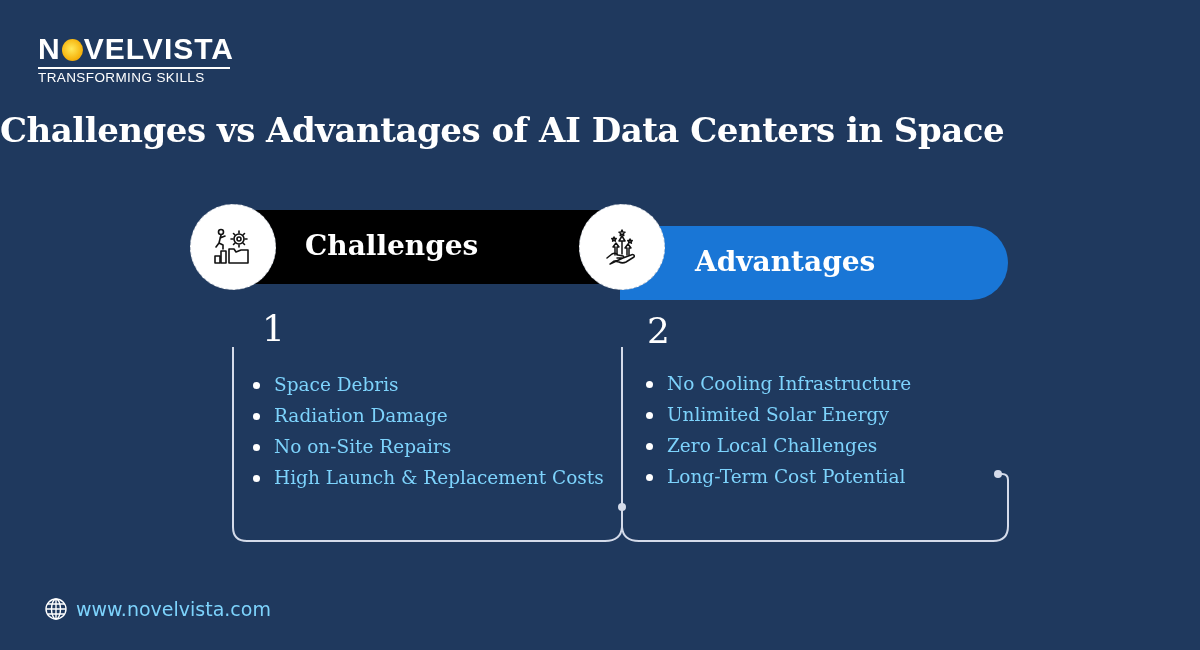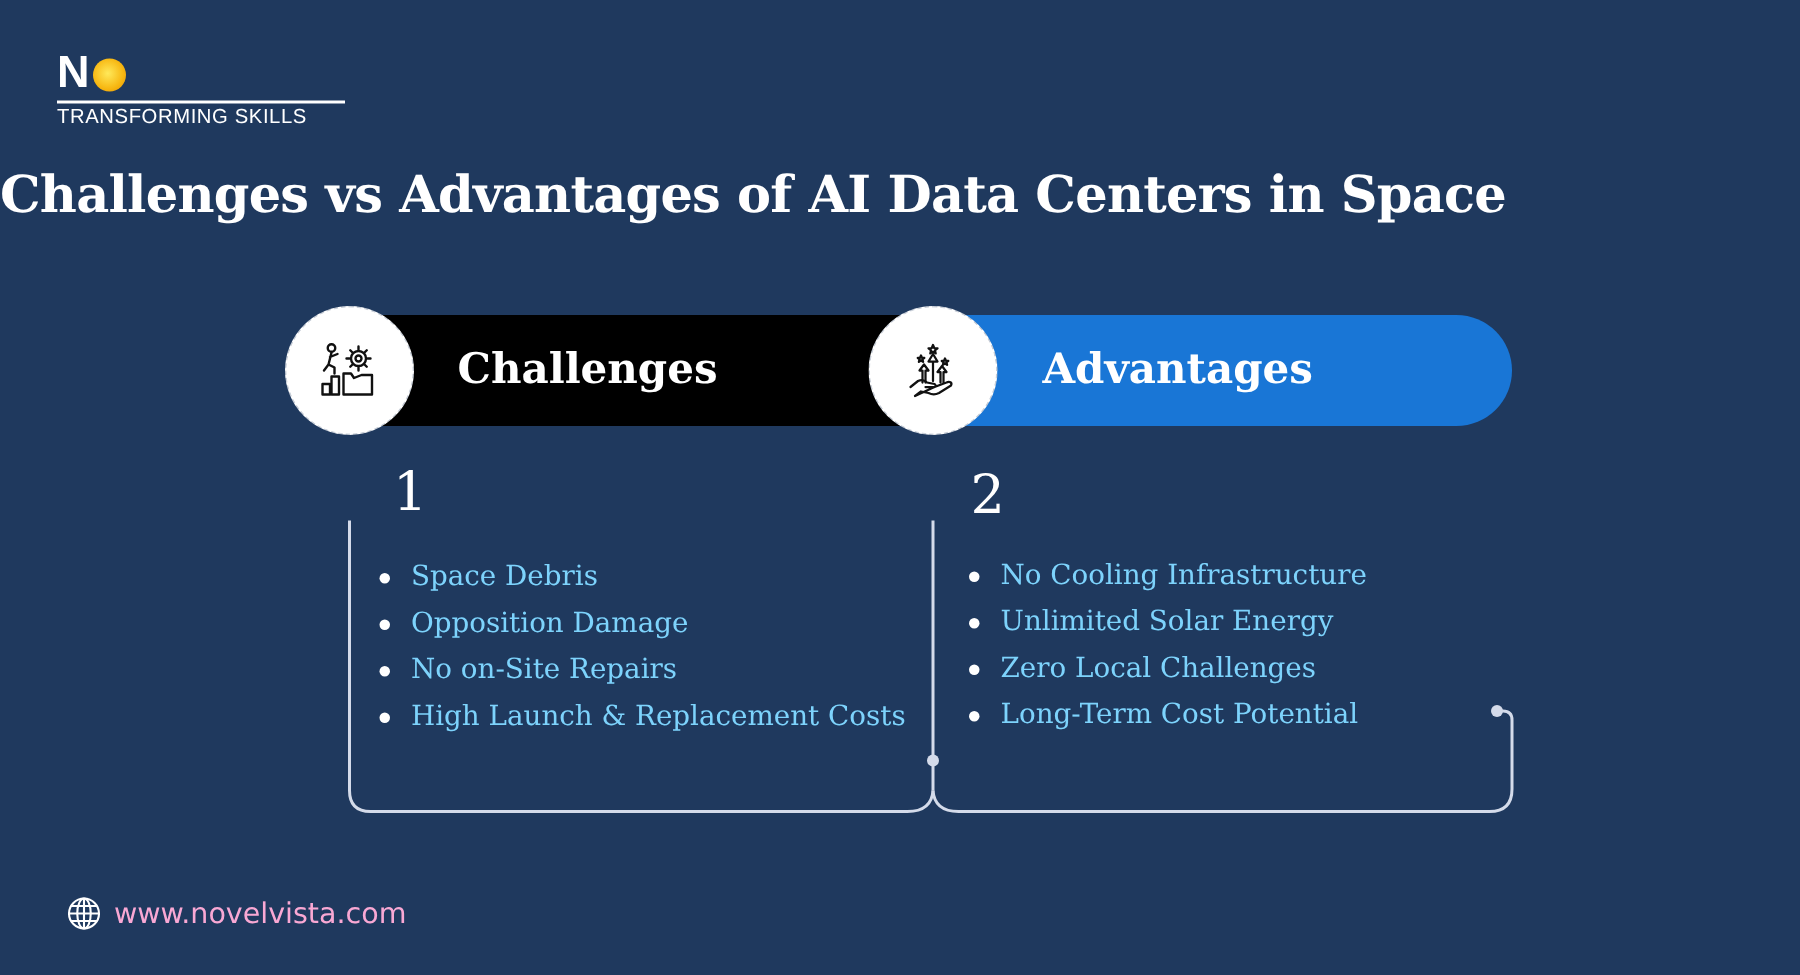--- a/index.html
+++ b/index.html
@@ -45,21 +45,21 @@
     font-weight: bold;
     font-size: 34px;
     letter-spacing: -0.5px;
     color: #ffffff;
   }
   .pill {
     position: absolute; height: 74px; top: 210px;
     border-radius: 0 37px 37px 0;
   }
   .pill-black { left: 232px; width: 400px; background: #000000; border-radius: 0; }
-  .pill-blue { left: 620px; width: 388px; background: #1976d6; }
+  .pill-blue { left: 620px; width: 388px; background: #1976d6; margin-top: 16px; }
   .pill-label {
     position: absolute; top: 0; height: 66px; line-height: 72px;
     font-family: "DejaVu Serif", serif;
     font-weight: bold;
     font-size: 28px;
     color: #ffffff;
   }
   .circle {
     position: absolute; width: 86px; height: 86px; border-radius: 50%;
     background: #ffffff; top: 204px;
@@ -86,31 +86,32 @@
     width: 7px; height: 7px; border-radius: 50%; background: #ffffff;
   }
   svg.lines { position: absolute; left: 0; top: 0; }
   .footer {
     position: absolute; left: 44px; top: 597px;
     display: flex; align-items: center;
   }
   .footer-text {
     font-family: "DejaVu Sans", sans-serif;
     font-size: 19px;
-    color: #f9a8d4;
+    color: #7dd3fc;
     margin-left: 8px;
   }
 </style>
 </head>
 <body>
 
 <div class="logo">
   <div class="logo-main">
     <span>N</span>
     <span class="logo-sun"></span>
+    <span>VELVISTA</span>
   </div>
   <div class="logo-rule"></div>
   <div class="logo-sub">TRANSFORMING SKILLS</div>
 </div>
 
 <h1 class="title">Challenges vs Advantages of AI Data Centers in Space</h1>
 
 <div class="pill pill-black">
   <div class="pill-label" style="left:73px;">Challenges</div>
 </div>
@@ -153,21 +154,21 @@
     <path d="M622 347 V527"></path>
 
     <path d="M622 527 Q623 541 639 541 H993 Q1008 541 1008 526 V480 Q1008 474 1002 474 H998"></path>
   </g>
   <circle cx="622" cy="507" r="4" fill="#d4dbea"></circle>
   <circle cx="998" cy="474" r="4" fill="#d4dbea"></circle>
 </svg>
 
 <ul class="list" style="left:250px; top:369px;">
   <li>Space Debris</li>
-  <li>Opposition Damage</li>
+  <li>Radiation Damage</li>
   <li>No on-Site Repairs</li>
   <li>High Launch &amp; Replacement Costs</li>
 </ul>
 <ul class="list" style="left:643px; top:368px;">
   <li>No Cooling Infrastructure</li>
   <li>Unlimited Solar Energy</li>
   <li>Zero Local Challenges</li>
   <li>Long-Term Cost Potential</li>
 </ul>
 

